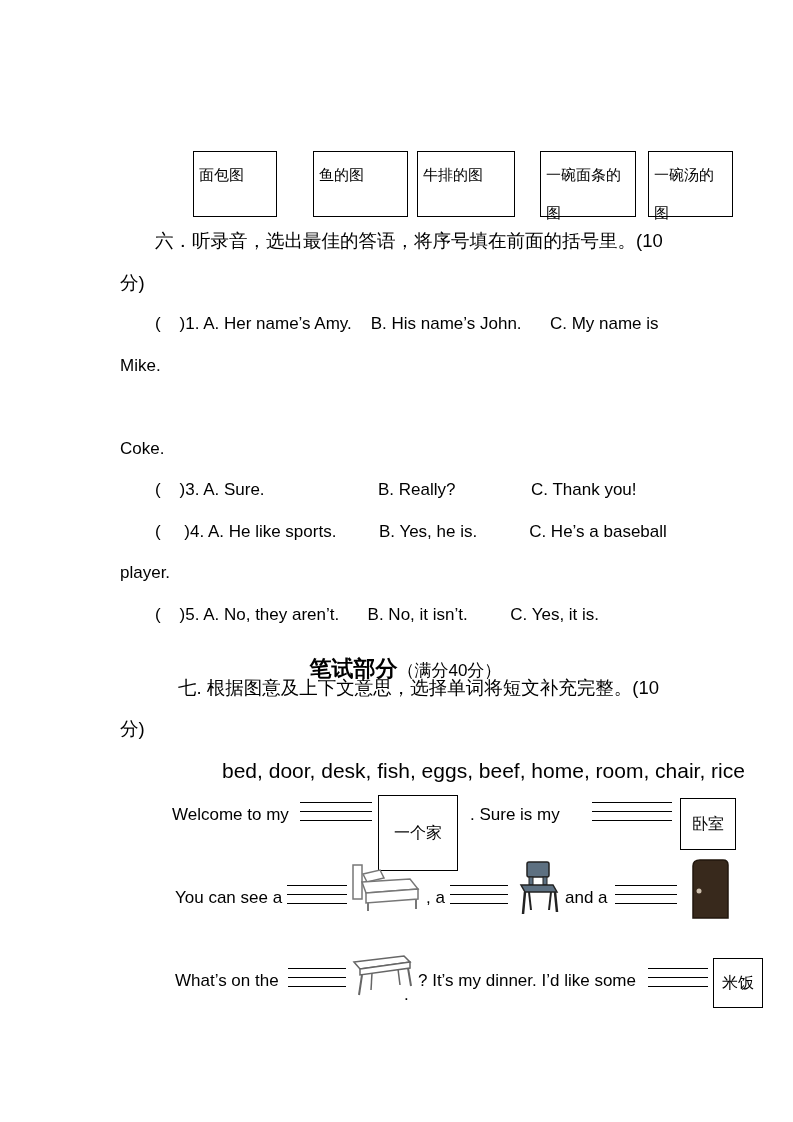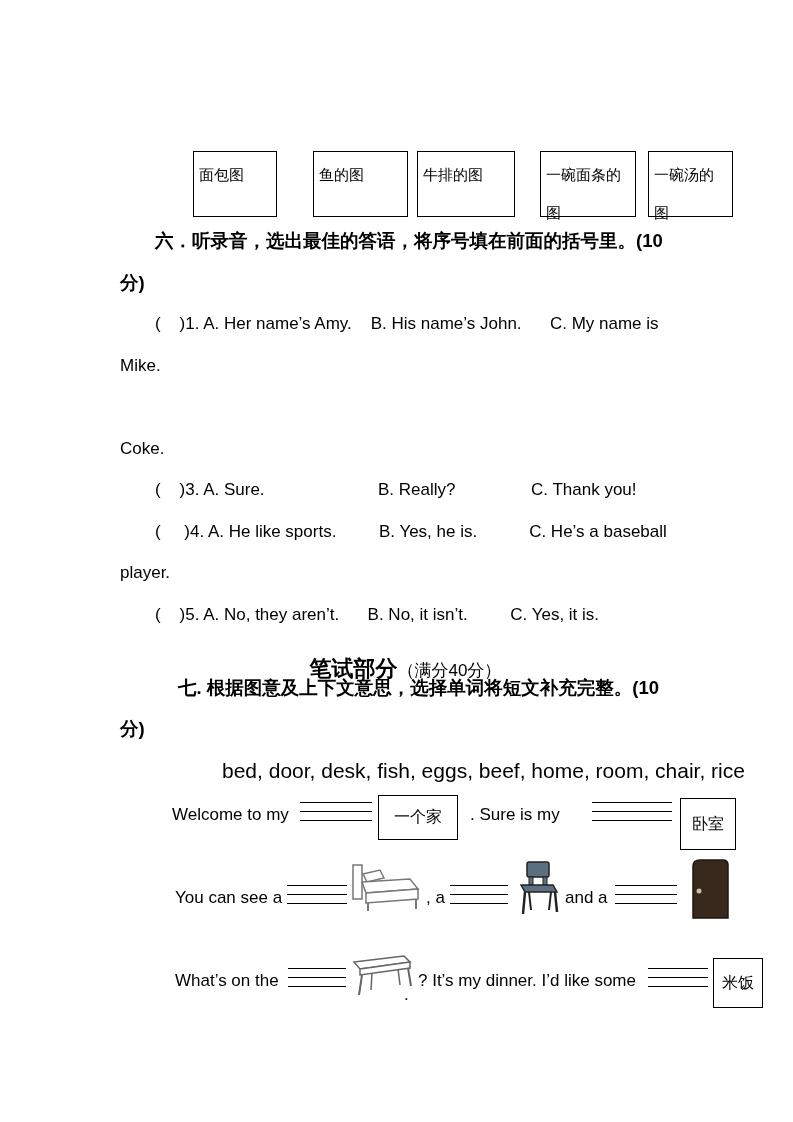--- a/index.html
+++ b/index.html
@@ -2,21 +2,21 @@
 <html><head>
 <meta charset="utf-8">
 <style>
   *{margin:0;padding:0;box-sizing:border-box}
   html,body{background:#ffffff}
   .page{
     position:relative;width:793px;height:1122px;background:#ffffff;
     font-family:"Liberation Sans","DejaVu Sans",sans-serif;color:#000;overflow:hidden;
   }
   .tline{position:absolute;white-space:pre;font-size:17px;line-height:1.25;color:#000}
-  .cn-bold{font-weight:700;font-size:18.5px}
+  .cn-bold{font-weight:400;font-size:18.5px}
   .pic-box{
     position:absolute;height:66px;border:1px solid #000;background:#fff;
     font-size:15px;line-height:2.5;padding:4px 5px;overflow:visible;
   }
   .ans-box{
     position:absolute;border:1px solid #000;background:#fff;
     display:flex;align-items:center;justify-content:center;
     font-size:16px;text-align:center;line-height:1.3;
   }
   .blank{
@@ -69,21 +69,21 @@
     <span class="wt-main">笔试部分</span><span class="wt-sub">（满分40分）</span>
   </div>
 
   <div class="tline cn-bold" style="left:178px;top:676px">七. 根据图意及上下文意思，选择单词将短文补充完整。(10</div>
   <div class="tline cn-bold" style="left:120px;top:717px">分)</div>
 
   <div class="wordbank" style="left:222px;top:759px">bed, door, desk, fish, eggs, beef, home, room, chair, rice</div>
 
   <div class="tline" style="left:172px;top:804px">Welcome to my</div>
   <div class="blank" style="left:300px;top:802px;width:72px"></div>
-  <div class="ans-box" style="left:378px;top:795px;width:80px;height:45px">
+  <div class="ans-box" style="left:378px;top:795px;width:80px;height:76px">
     <span>一个家</span>
   </div>
   <div class="tline" style="left:470px;top:804px">. Sure is my</div>
   <div class="blank" style="left:592px;top:802px;width:80px"></div>
   <div class="ans-box" style="left:680px;top:798px;width:56px;height:52px">
     <span>卧室</span>
   </div>
 
   <div class="tline" style="left:175px;top:887px">You can see a</div>
   <div class="blank" style="left:287px;top:885px;width:60px"></div>

